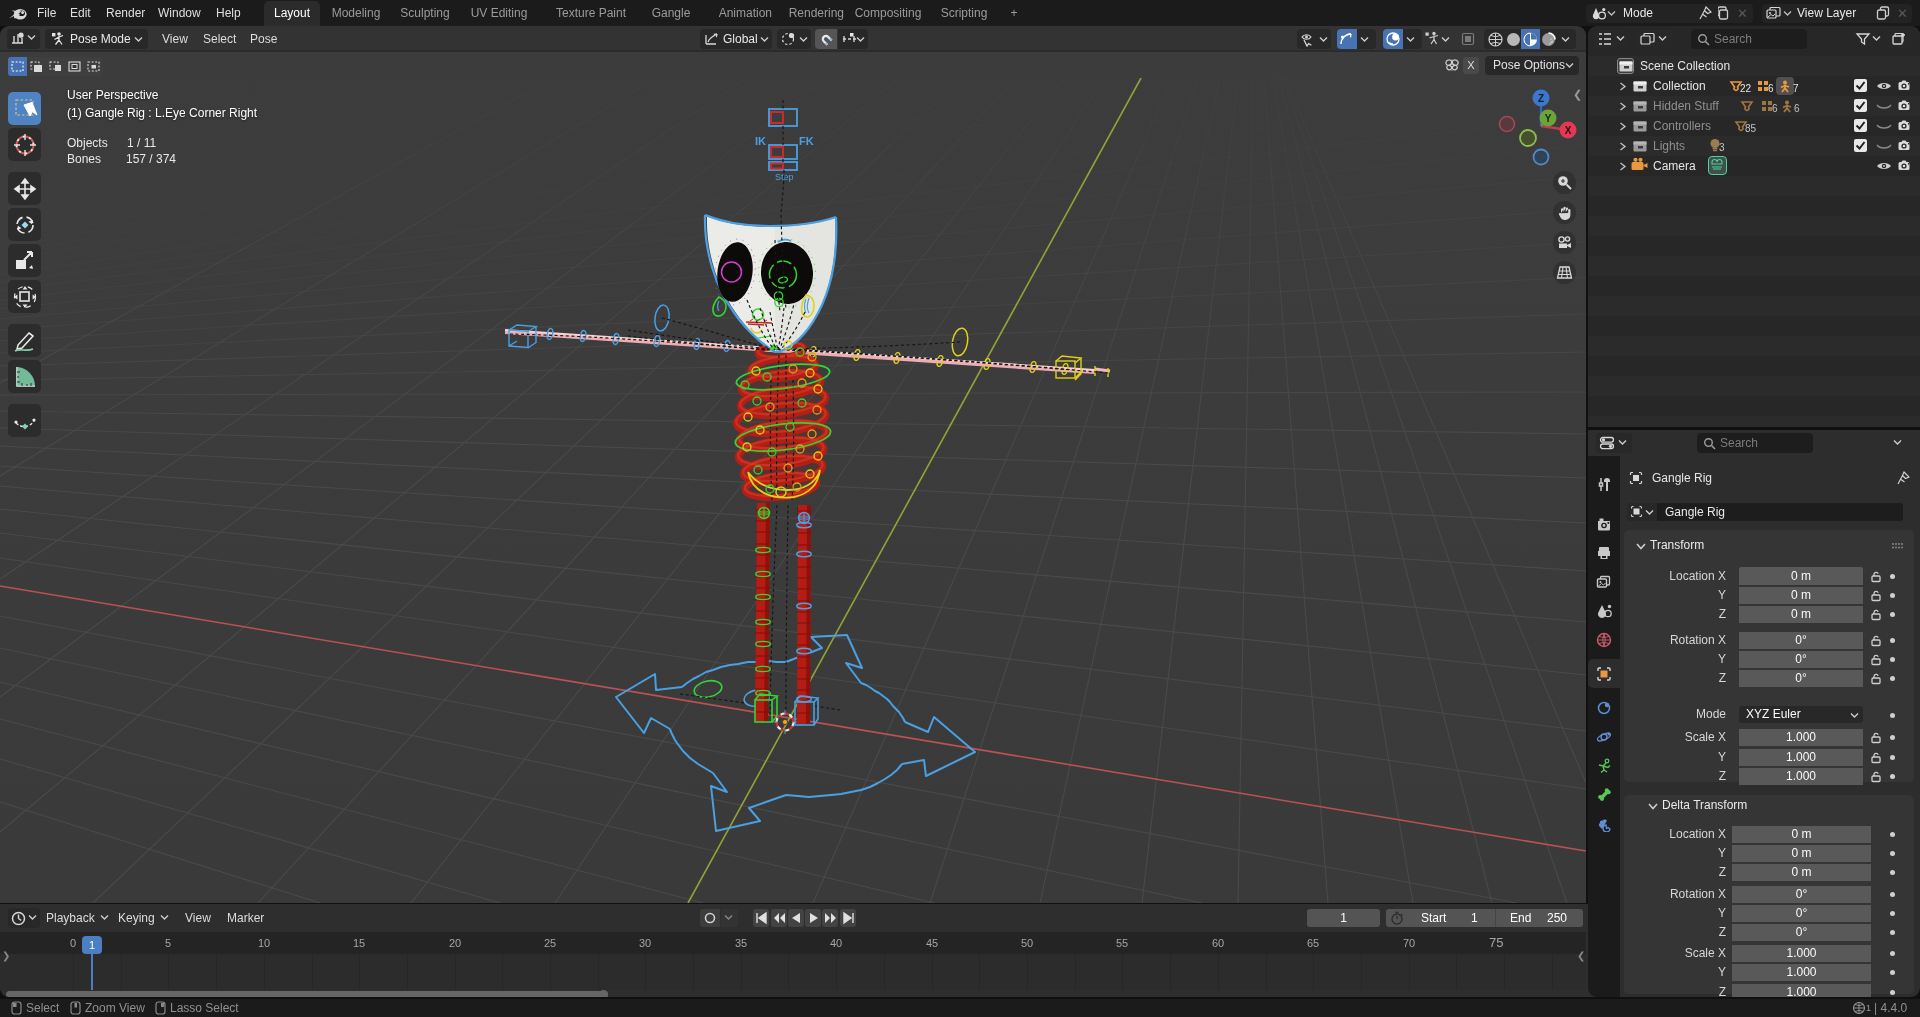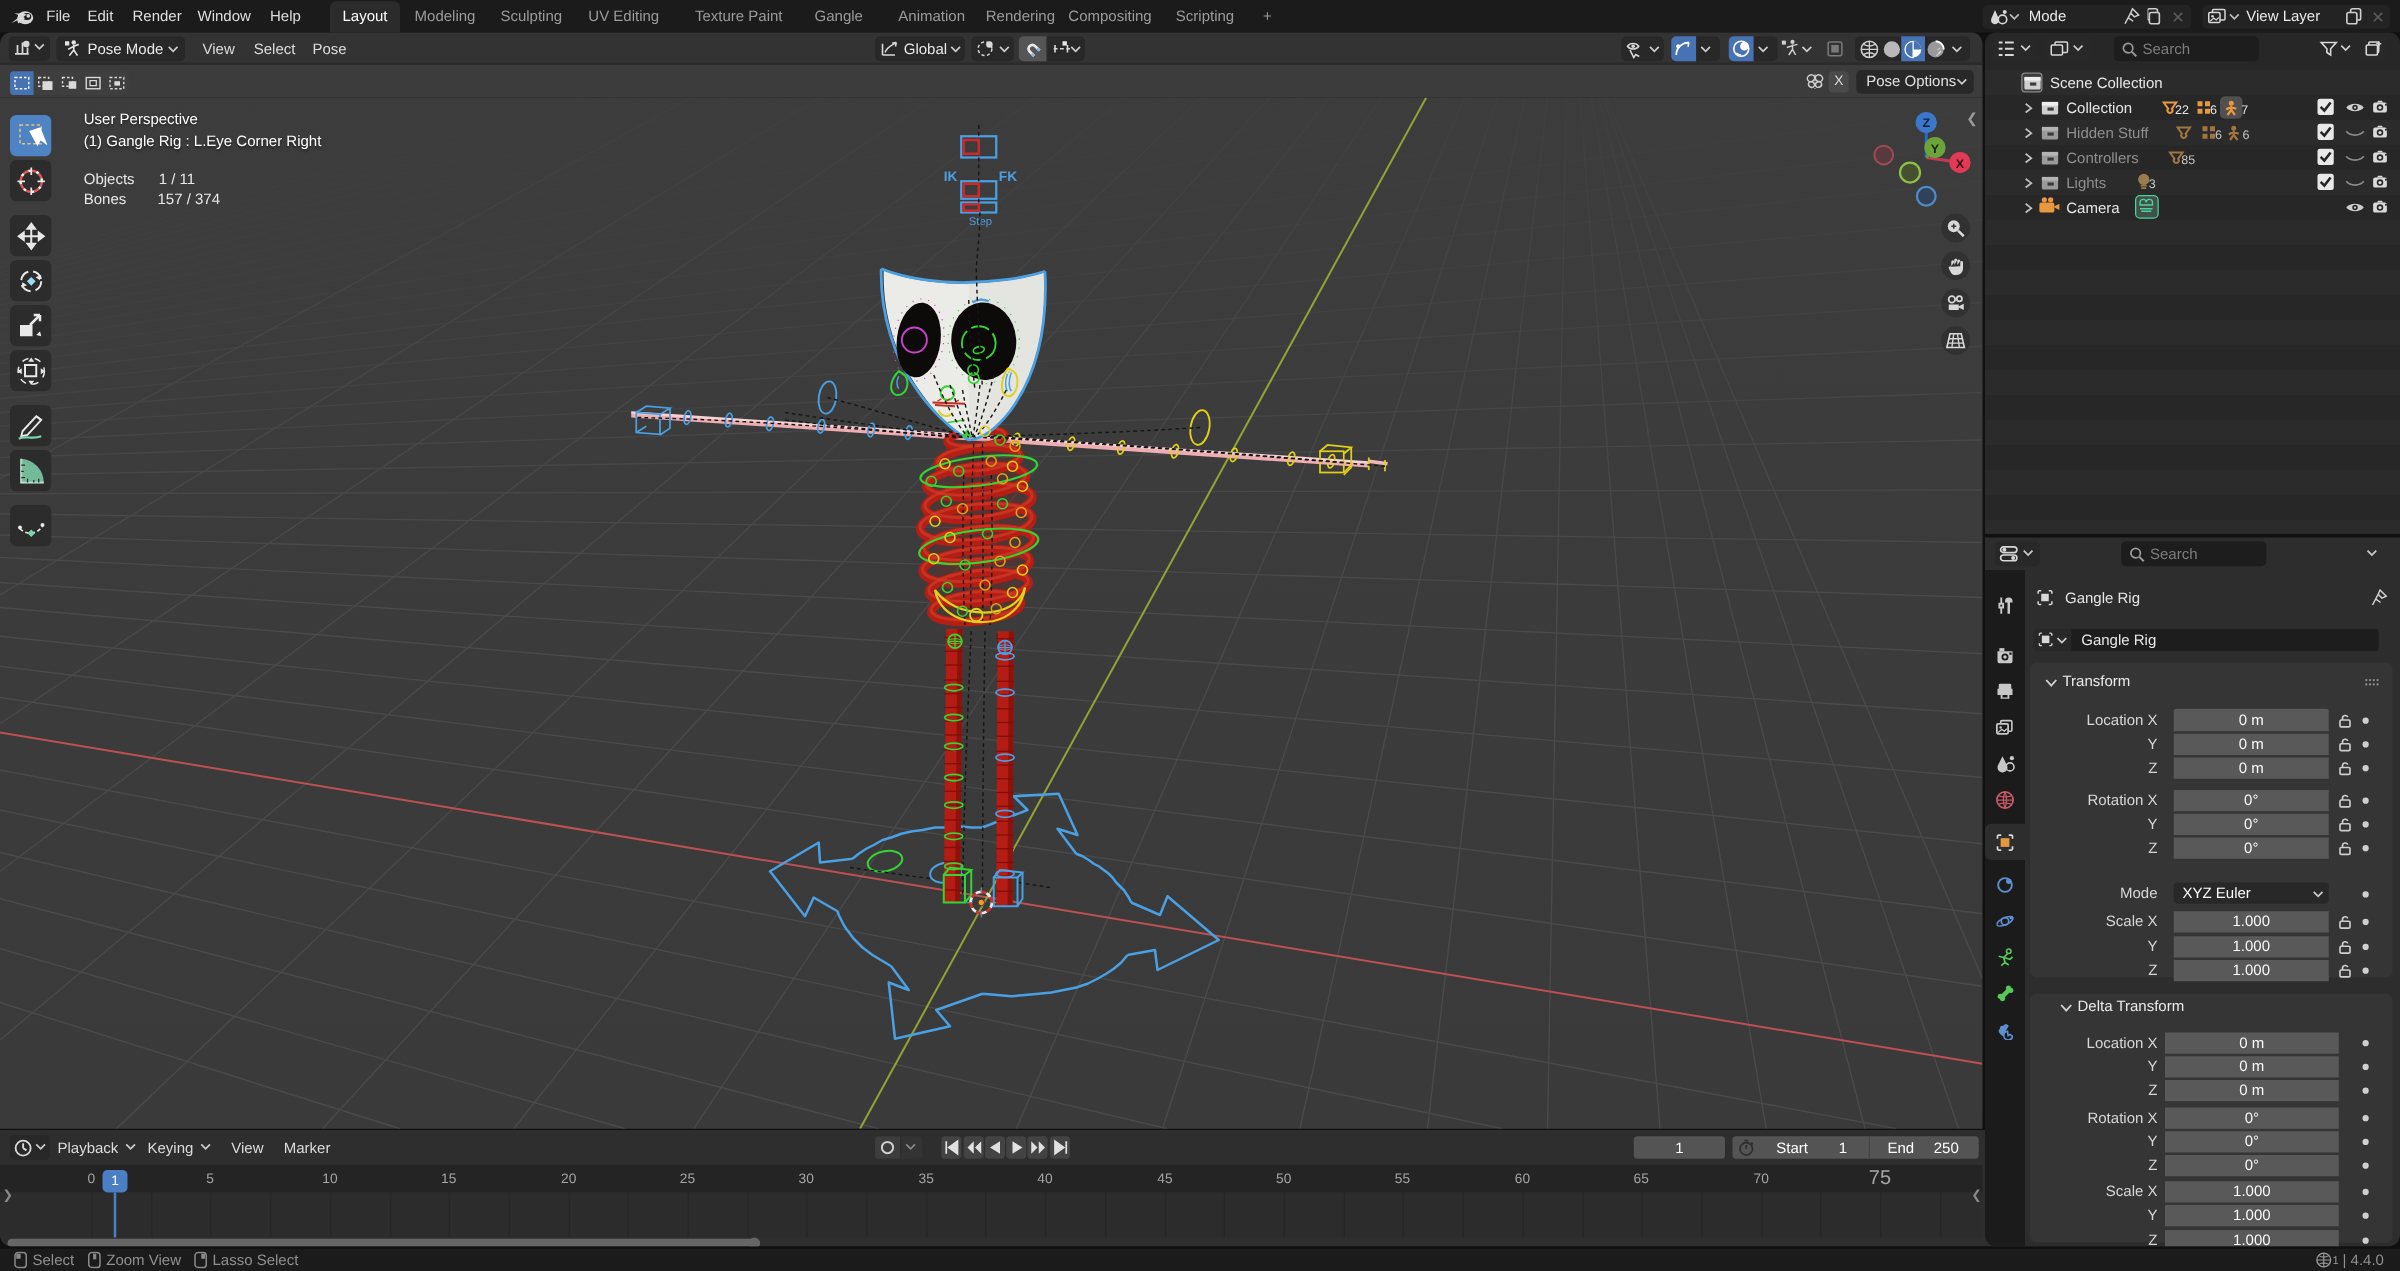--- a/index.html
+++ b/index.html
@@ -672,21 +672,21 @@
       <div class="a" style="left:535px;top:28px;width:30px;height:22px;text-align:center;line-height:22px;color:#a5a5a5;font-size:11px">25</div>
       <div class="a" style="left:630px;top:28px;width:30px;height:22px;text-align:center;line-height:22px;color:#a5a5a5;font-size:11px">30</div>
       <div class="a" style="left:726px;top:28px;width:30px;height:22px;text-align:center;line-height:22px;color:#a5a5a5;font-size:11px">35</div>
       <div class="a" style="left:821px;top:28px;width:30px;height:22px;text-align:center;line-height:22px;color:#a5a5a5;font-size:11px">40</div>
       <div class="a" style="left:917px;top:28px;width:30px;height:22px;text-align:center;line-height:22px;color:#a5a5a5;font-size:11px">45</div>
       <div class="a" style="left:1012px;top:28px;width:30px;height:22px;text-align:center;line-height:22px;color:#a5a5a5;font-size:11px">50</div>
       <div class="a" style="left:1107px;top:28px;width:30px;height:22px;text-align:center;line-height:22px;color:#a5a5a5;font-size:11px">55</div>
       <div class="a" style="left:1203px;top:28px;width:30px;height:22px;text-align:center;line-height:22px;color:#a5a5a5;font-size:11px">60</div>
       <div class="a" style="left:1298px;top:28px;width:30px;height:22px;text-align:center;line-height:22px;color:#a5a5a5;font-size:11px">65</div>
       <div class="a" style="left:1394px;top:28px;width:30px;height:22px;text-align:center;line-height:22px;color:#a5a5a5;font-size:11px">70</div>
-      <div class="a" style="left:1489px;top:28px;width:30px;height:22px;text-align:center;line-height:22px;color:#a5a5a5;font-size:16px">75</div>
+      <div class="a" style="left:1489px;top:28px;width:30px;height:22px;text-align:left;line-height:22px;color:#a5a5a5;font-size:13px">75</div>
       <div class="a" style="left:0;top:50px;width:1586px;height:36px;background:#2c2c2c"></div>
       <div class="a" style="left:73px;top:50px;width:1px;height:36px;background:#262626"></div>
       <div class="a" style="left:121px;top:50px;width:1px;height:36px;background:#262626"></div>
       <div class="a" style="left:168px;top:50px;width:1px;height:36px;background:#262626"></div>
       <div class="a" style="left:216px;top:50px;width:1px;height:36px;background:#262626"></div>
       <div class="a" style="left:264px;top:50px;width:1px;height:36px;background:#262626"></div>
       <div class="a" style="left:312px;top:50px;width:1px;height:36px;background:#262626"></div>
       <div class="a" style="left:359px;top:50px;width:1px;height:36px;background:#262626"></div>
       <div class="a" style="left:407px;top:50px;width:1px;height:36px;background:#262626"></div>
       <div class="a" style="left:455px;top:50px;width:1px;height:36px;background:#262626"></div>

